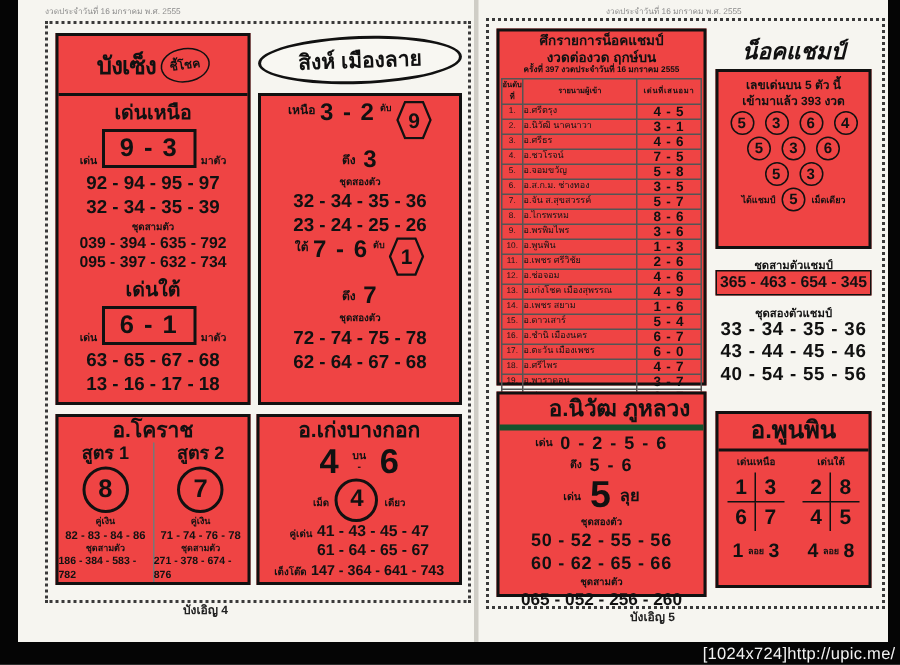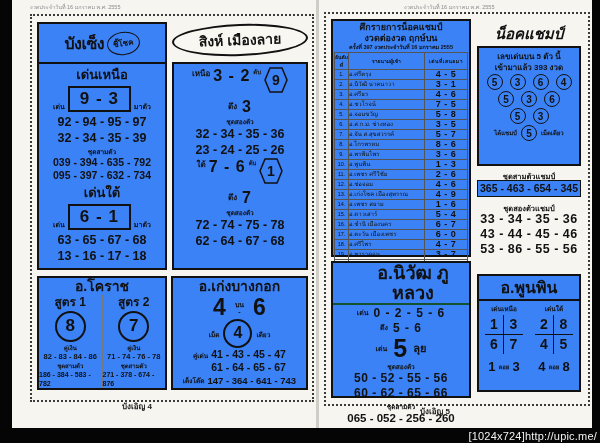--- a/index.html
+++ b/index.html
@@ -8,21 +8,21 @@
   .paper{position:absolute;left:12px;top:0;width:580px;height:428px;background:#f6f5f0;}
   .page-gap{position:absolute;left:304px;top:0;width:3px;height:428px;background:#cfcdc6;}
   .top-note{position:absolute;top:3px;font-size:5.5px;color:#8a8a8a;white-space:nowrap;}
   .tn-l{left:18px;} .tn-r{left:392px;}
   .caption{position:absolute;font-size:8px;font-weight:bold;color:#222;}
   .capl{left:110px;top:400px;} .capr{left:408px;top:405px;}
   .watermark{position:absolute;right:3px;bottom:1px;color:#f2f2f2;font-size:11px;letter-spacing:0.2px;}
 
   .lpage{position:absolute;left:18px;top:14px;width:280px;height:384px;border:2px dotted #3a3a3a;}
   .rpage{position:absolute;left:312px;top:12px;width:262px;height:390px;border:2px dotted #3a3a3a;}
-  .box{position:absolute;border:2px solid #111;background:#3b82f6;box-sizing:border-box;}
+  .box{position:absolute;border:2px solid #111;background:#ef4444;box-sizing:border-box;}
 
   
   .bangseng{left:5px;top:6px;width:130px;height:248px;display:flex;flex-direction:column;align-items:center;}
   .bs-head{width:100%;height:40px;border-bottom:2px solid #111;display:flex;align-items:center;justify-content:center;gap:3px;box-sizing:border-box;}
   .bs-title{font-size:16px;font-weight:900;letter-spacing:-0.5px;}
   .bs-badge{font-size:8px;font-weight:bold;border:1.5px solid #111;border-radius:50%;padding:4px 5px;transform:rotate(-8deg);}
   .sec-head{font-size:13px;font-weight:bold;margin-top:3px;line-height:15px;}
   .den-row{display:flex;align-items:flex-end;gap:3px;margin:4px 0 2px 0;}
   .xs{font-size:7px;font-weight:bold;}
   .den-box{border:2px solid #111;font-size:17px;font-weight:900;padding:1px 10px;letter-spacing:1px;}
@@ -73,21 +73,21 @@
   .comp-h3{font-size:5.5px;font-weight:bold;text-align:center;line-height:7px;padding-bottom:1px;}
   .comp-table{width:100%;border-collapse:collapse;table-layout:fixed;}
   .comp-table th{font-size:5px;font-weight:bold;border:1px solid #555;padding:0;line-height:8px;}
   .comp-table td{border:1px solid #555;padding:0;line-height:9px;height:9px;overflow:hidden;white-space:nowrap;}
   .c-no{width:13px;font-size:5.5px;text-align:center;}
   .c-name{font-size:6px;padding-left:2px;}
   .c-pick{width:42px;font-size:9px;font-weight:900;text-align:center;letter-spacing:0.5px;margin-top:29px;}
 
   
   .niwat{left:5px;top:247px;width:140px;height:137px;text-align:center;}
-  .nw-title{font-size:18px;font-weight:900;border-bottom:2px solid #14532d;line-height:20px;padding-left:24px;}
+  .nw-title{font-size:15px;font-weight:900;border-bottom:4px solid #14532d;line-height:20px;padding-left:24px;}
   .nw-row{display:flex;justify-content:center;align-items:center;gap:5px;height:15px;}
   .nw-lbl{font-size:7px;font-weight:bold;}
   .nw-num{font-size:12px;font-weight:900;letter-spacing:1px;}
   .nw-big-row{display:flex;justify-content:center;align-items:center;gap:6px;height:26px;}
   .nw-big{font-size:25px;font-weight:900;}
   .nw-lui{font-size:11px;font-weight:900;}
   .nw-pairs{font-size:12px;font-weight:900;line-height:15px;letter-spacing:0.5px;}
   .nw-trip{font-size:11.5px;font-weight:900;line-height:14px;}
 
   
@@ -432,21 +432,21 @@
             <span class="kn-side">เม็ดเดียว</span>
           </div>
         </div>
       </div>
       <div class="lbl2 t1">ชุดสามตัวแชมป์</div>
       <div class="box tripbox">365 - 463 - 654 - 345</div>
       <div class="lbl2 t2">ชุดสองตัวแชมป์</div>
       <div class="kpairs">
         <div class="kpair">33 - 34 - 35 - 36</div>
         <div class="kpair">43 - 44 - 45 - 46</div>
-        <div class="kpair">53 - 86 - 55 - 56</div>
+        <div class="kpair">40 - 54 - 55 - 56</div>
       </div>
 
       <div class="box phun">
         <div class="ph-title">อ.พูนพิน</div>
         <div class="ph-cols">
           <div class="ph-col">
             <div class="ph-lbl">เด่นเหนือ</div>
             <div class="grid2">
               <span>1</span>
               <span>3</span>

